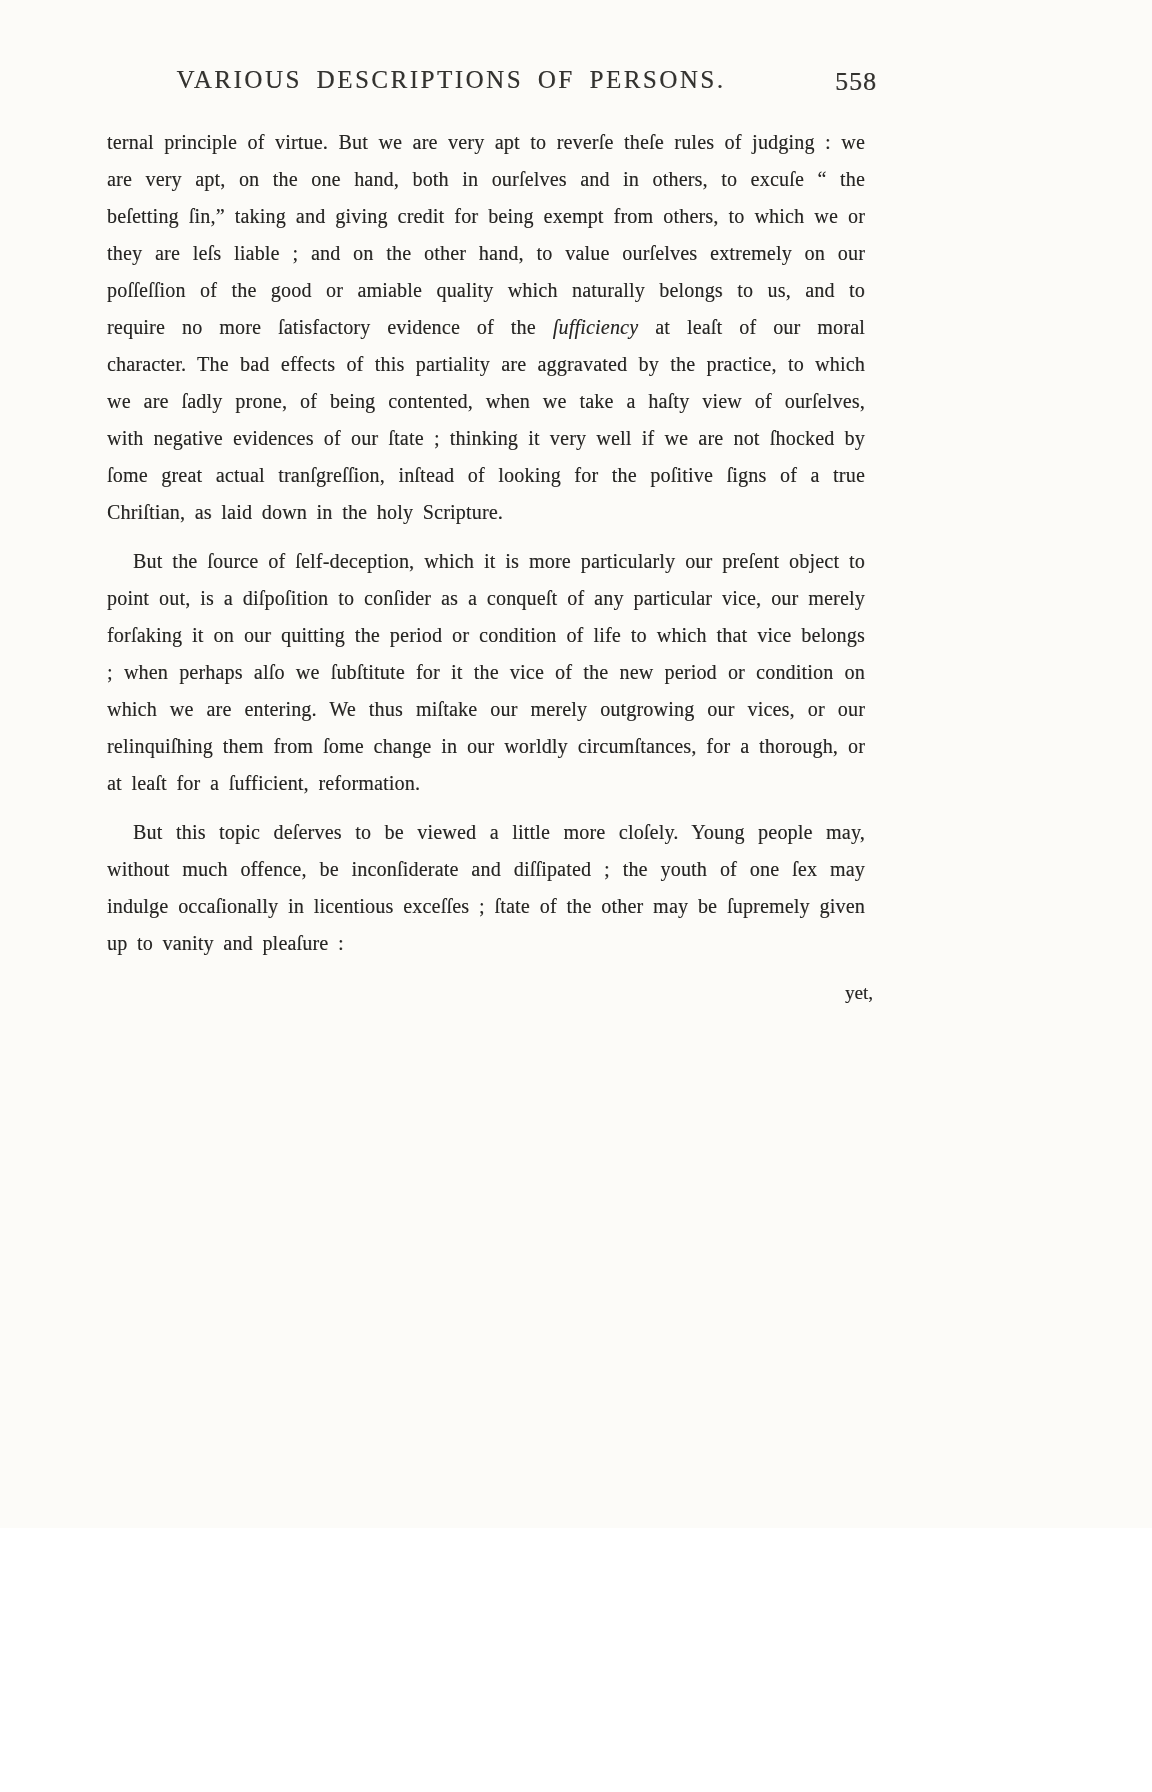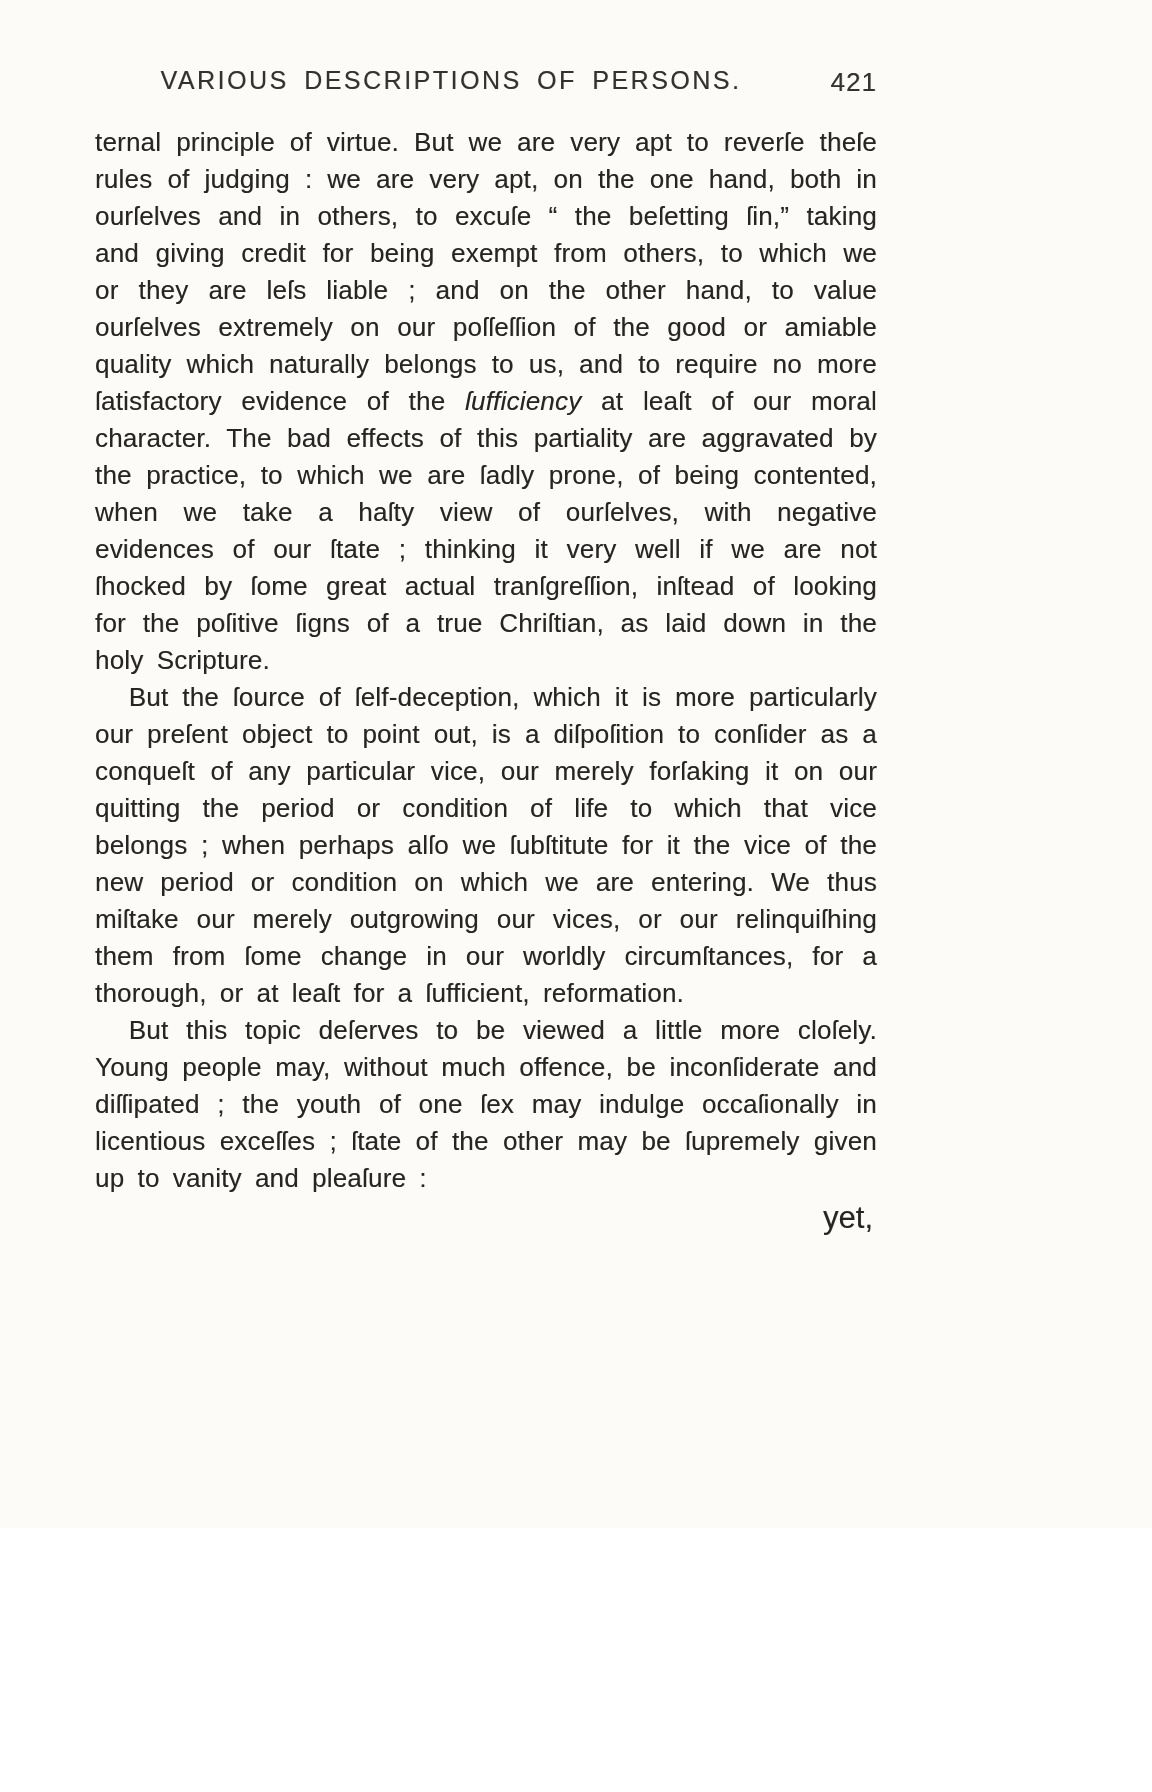--- a/index.html
+++ b/index.html
@@ -6,21 +6,21 @@
     margin: 0;
     padding: 0;
     background: #ffffff;
   }
   .scan-page {
     position: relative;
     width: 1152px;
     height: 1528px;
     background: var(--paper, #fcfbf8);
     overflow: hidden;
-    font-family: Liberation Sans, sans-serif;
+    font-family: Liberation Serif, serif;
     color: var(--ink, #262523);
   }
   .text-block {
     position: absolute;
     left: 95px;
     top: 66px;
     width: 782px;
   }
   .running-head {
     position: relative;
@@ -41,55 +41,55 @@
   .page-number {
     position: absolute;
     right: 0;
     top: 1px;
     font-size: 26px;
     letter-spacing: 1px;
     color: #33322f;
     text-shadow: 0.4px 0.4px 0.6px rgba(50,48,45,0.45);
   }
   .body-text p {
-    margin: 0;
-    font-size: 26px;
+    margin: 12px;
+    font-size: 20px;
     line-height: 37px;
     text-align: justify;
     word-spacing: 0.22em;
     letter-spacing: 0.2px;
     text-indent: 0;
     color: var(--ink, #262523);
     text-shadow: 0.35px 0.35px 0.5px rgba(45,43,40,0.4);
   }
   .body-text p.indented {
     text-indent: 1.3em;
   }
   .italic {
     font-style: italic;
   }
   .catchword {
     margin-top: 2px;
-    font-size: 31px;
+    font-size: 19px;
     line-height: 37px;
     text-align: right;
     padding-right: 4px;
     color: var(--ink, #262523);
     text-shadow: 0.35px 0.35px 0.5px rgba(45,43,40,0.4);
   }
 </style>
 </head>
 <body>
 
 <div class="scan-page">
   <div class="text-block">
 
     <div class="running-head">
       <span class="running-title">VARIOUS DESCRIPTIONS OF PERSONS.</span>
-      <span class="page-number">421</span>
+      <span class="page-number">558</span>
     </div>
 
     <div class="body-text">
       <p><span>ternal principle of virtue.  But we are very apt to reverſe theſe rules of judging : we are very apt, on the one hand, both in ourſelves and in others, to excuſe “ the beſetting ſin,” taking and giving credit for being exempt from others, to which we or they are leſs liable ; and on the other hand, to value ourſelves extremely on our poſſeſſion of the good or amiable quality which naturally belongs to us, and to require no more ſatisfactory evidence of the </span><span class="italic">ſufficiency</span><span> at leaſt of our moral character.  The bad effects of this partiality are aggravated by the practice, to which we are ſadly prone, of being contented, when we take a haſty view of ourſelves, with negative evidences of our ſtate ; thinking it very well if we are not ſhocked by ſome great actual tranſgreſſion, inſtead of looking for the poſitive ſigns of a true Chriſtian, as laid down in the holy Scripture.</span></p>
 
       <p class="indented">But the ſource of ſelf-deception, which it is more particularly our preſent object to point out, is a diſpoſition to conſider as a conqueſt of any particular vice, our merely forſaking it on our quitting the period or condition of life to which that vice belongs ; when perhaps alſo we ſubſtitute for it the vice of the new period or condition on which we are entering.  We thus miſtake our merely outgrowing our vices, or our relinquiſhing them from ſome change in our worldly circumſtances, for a thorough, or at leaſt for a ſufficient, reformation.</p>
 
       <p class="indented">But this topic deſerves to be viewed a little more cloſely.  Young people may, without much offence, be inconſiderate and diſſipated ; the youth of one ſex may indulge occaſionally in licentious exceſſes ; ſtate of the other may be ſupremely given up to vanity and pleaſure :</p>
     </div>
 

